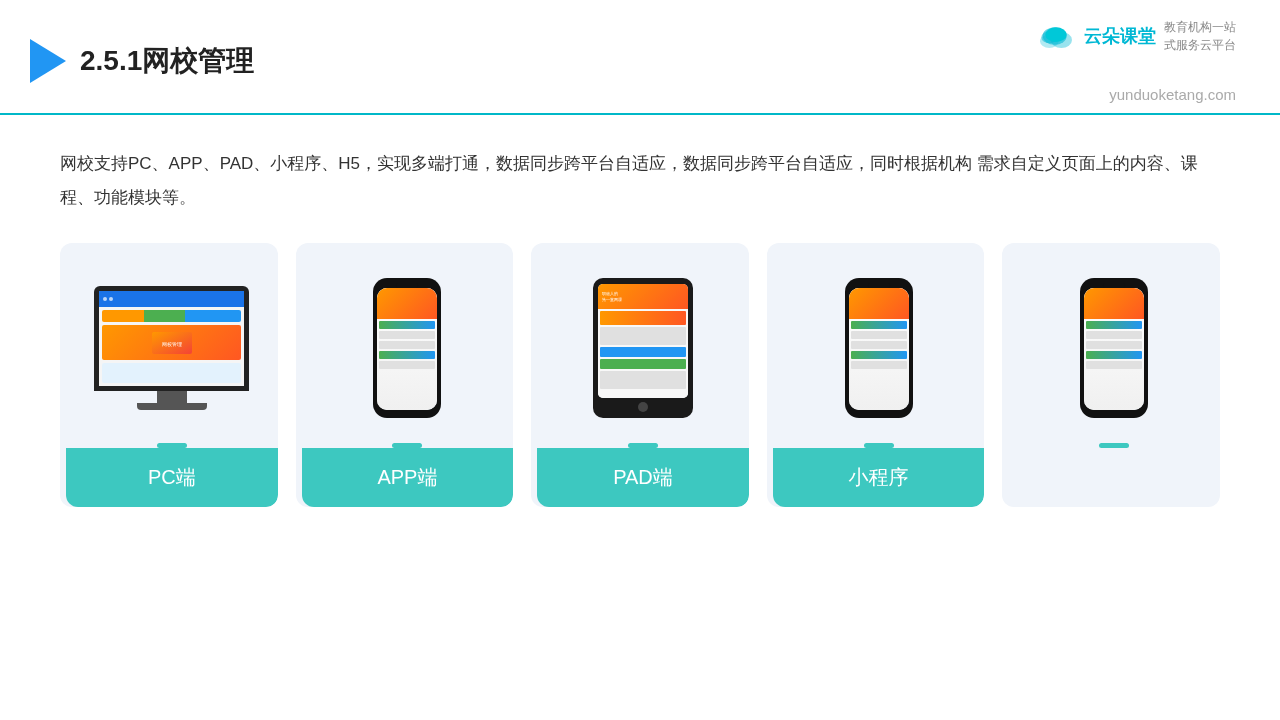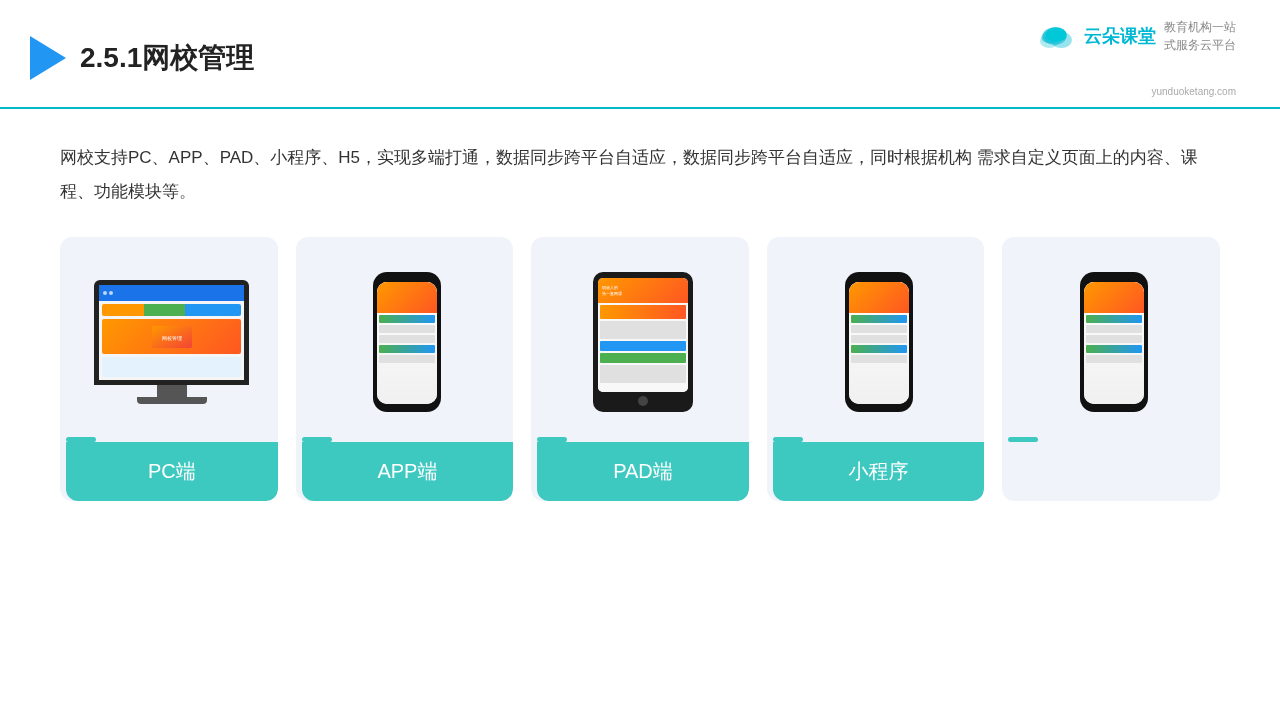--- a/index.html
+++ b/index.html
@@ -66,21 +66,21 @@
       height: 28px;
     }
 
     .logo-text-main {
       font-size: 18px;
       font-weight: bold;
       color: #00b8d4;
     }
 
     .logo-url {
-      font-size: 10px;
+      font-size: 15px;
       color: #aaa;
       text-align: left;
     }
 
     
     .main-content {
       padding: 32px 60px 20px 60px;
     }
 
     .description {
@@ -97,21 +97,21 @@
       justify-content: center;
       margin-top: 10px;
     }
 
     .device-card {
       flex: 1;
       background: #f0f4fa;
       border-radius: 12px;
       display: flex;
       flex-direction: column;
-      align-items: flex-start;
+      align-items: center;
       padding: 0 0 0 6px;
       overflow: hidden;
       min-width: 0;
     }
 
     .device-image-area {
       width: 100%;
       height: 200px;
       display: flex;
       align-items: center;

